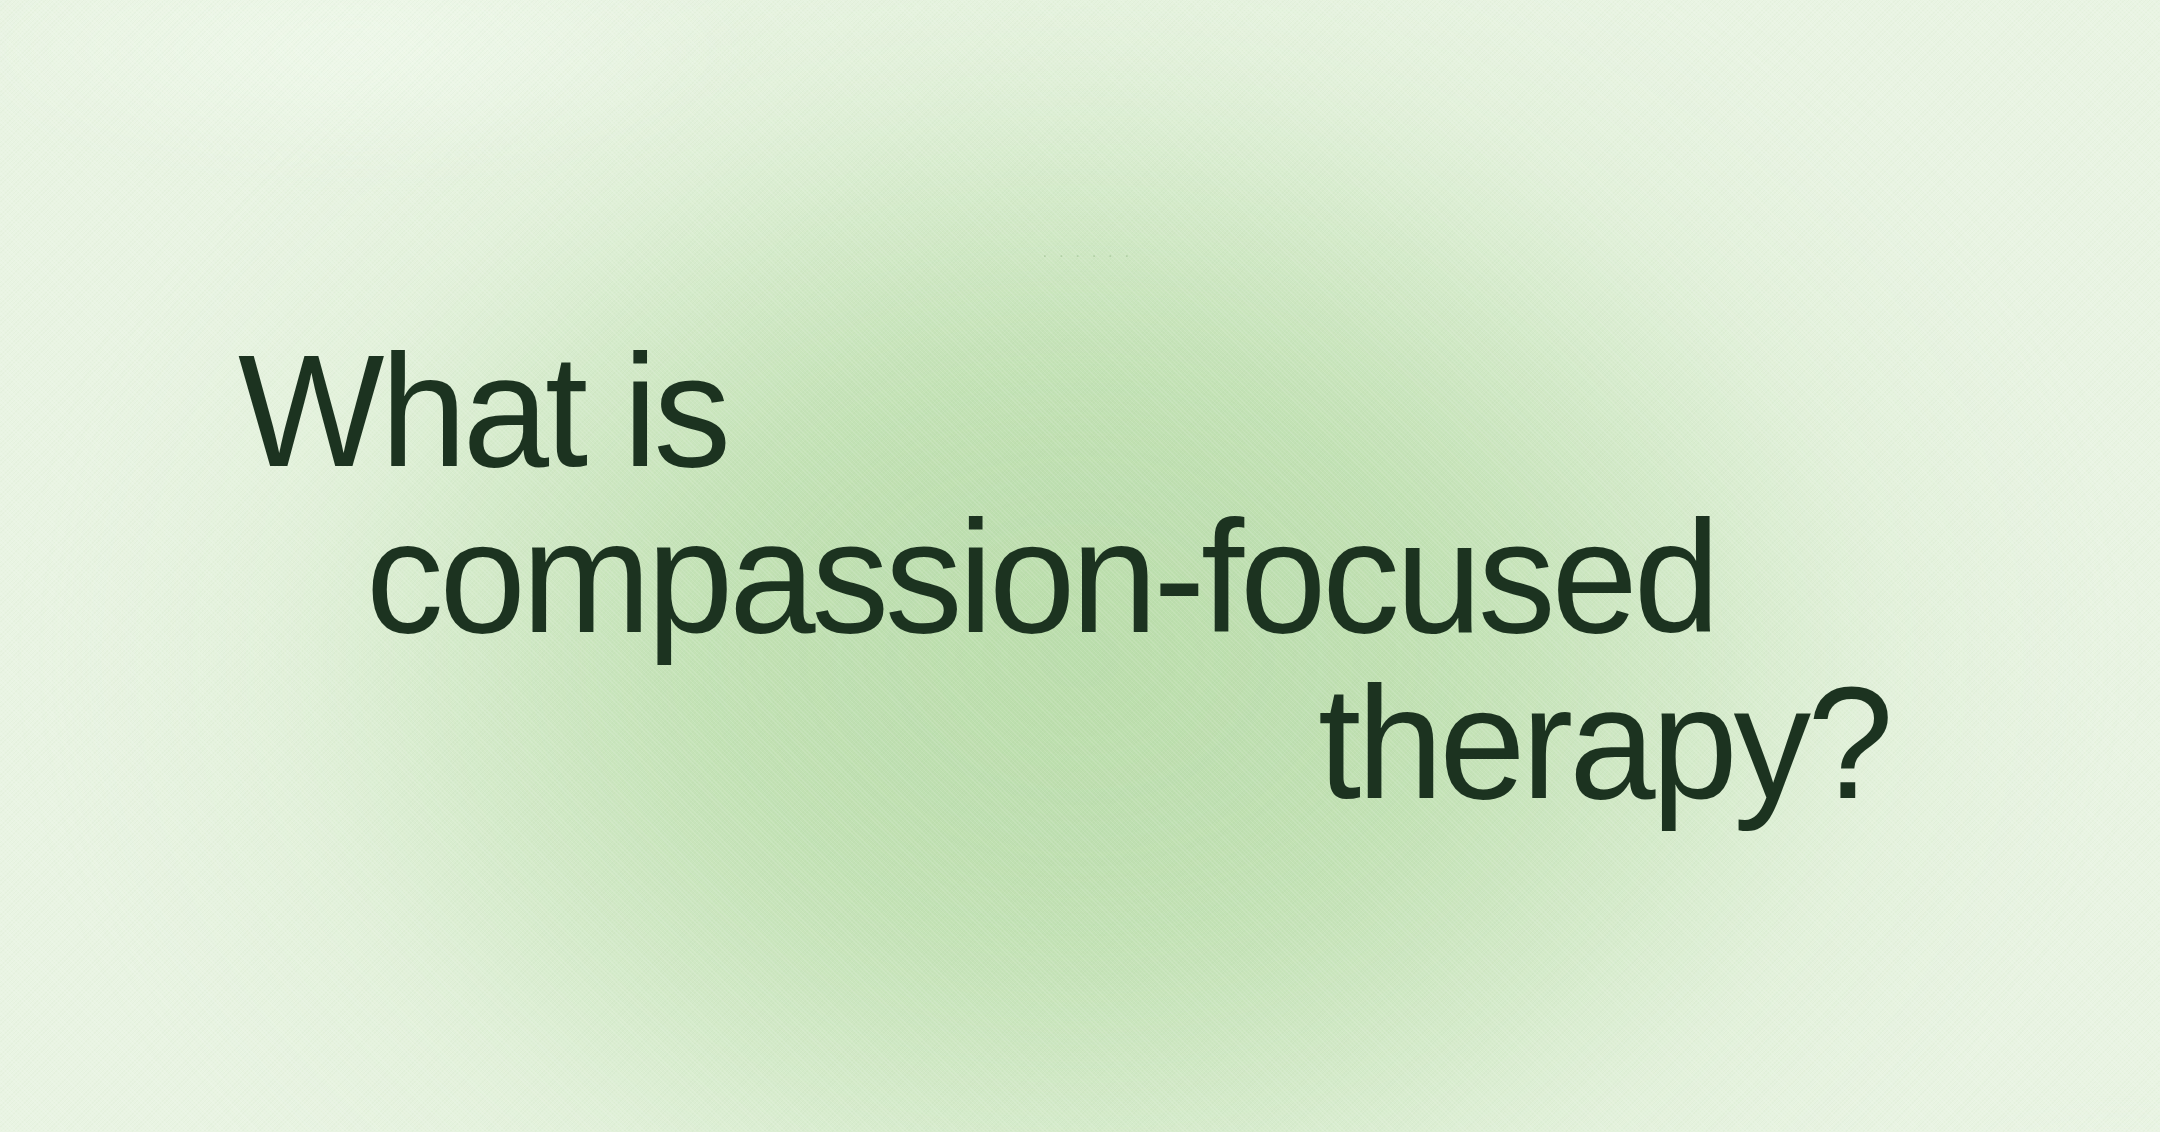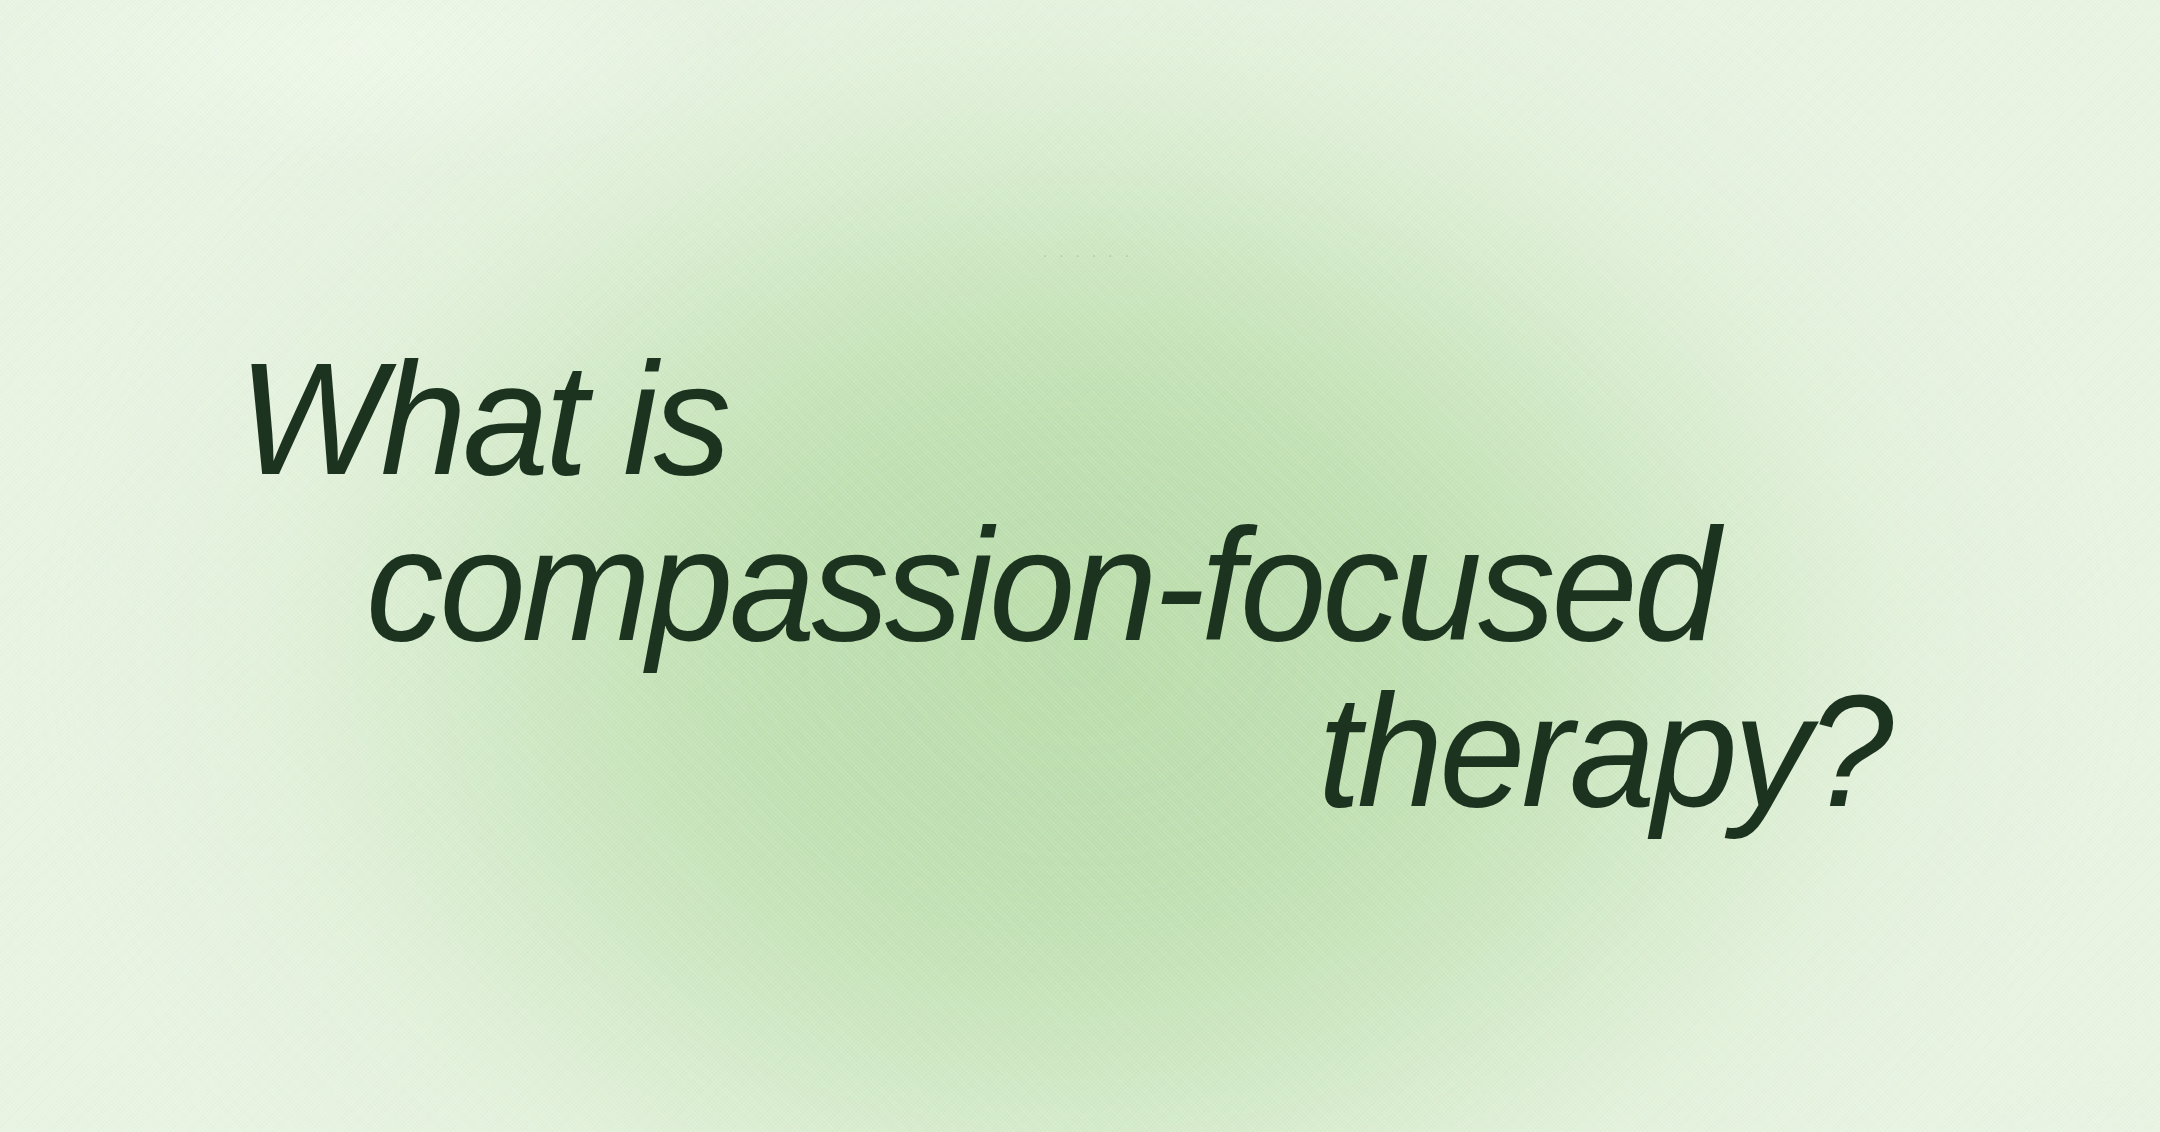--- a/index.html
+++ b/index.html
@@ -69,25 +69,24 @@
         rgba(140,185,125,0.14) 0px, rgba(140,185,125,0.14) 1px,
         rgba(140,185,125,0) 1px, rgba(140,185,125,0) 3px);
     mix-blend-mode: normal;
     pointer-events: none;
   }
 
   
   .headline {
     position: absolute;
     left: 0;
-    top: 16px;
+    top: 8px;
     width: 2160px;
     height: 848px;
     color: #1c3320;
-    font-style: italic;
   }
 
   .hl-line {
     position: absolute;
     white-space: pre;
     font-size: 160px;
     line-height: 166px;
     font-weight: 500;
     letter-spacing: -4.2px;
     color: #1c3320;

